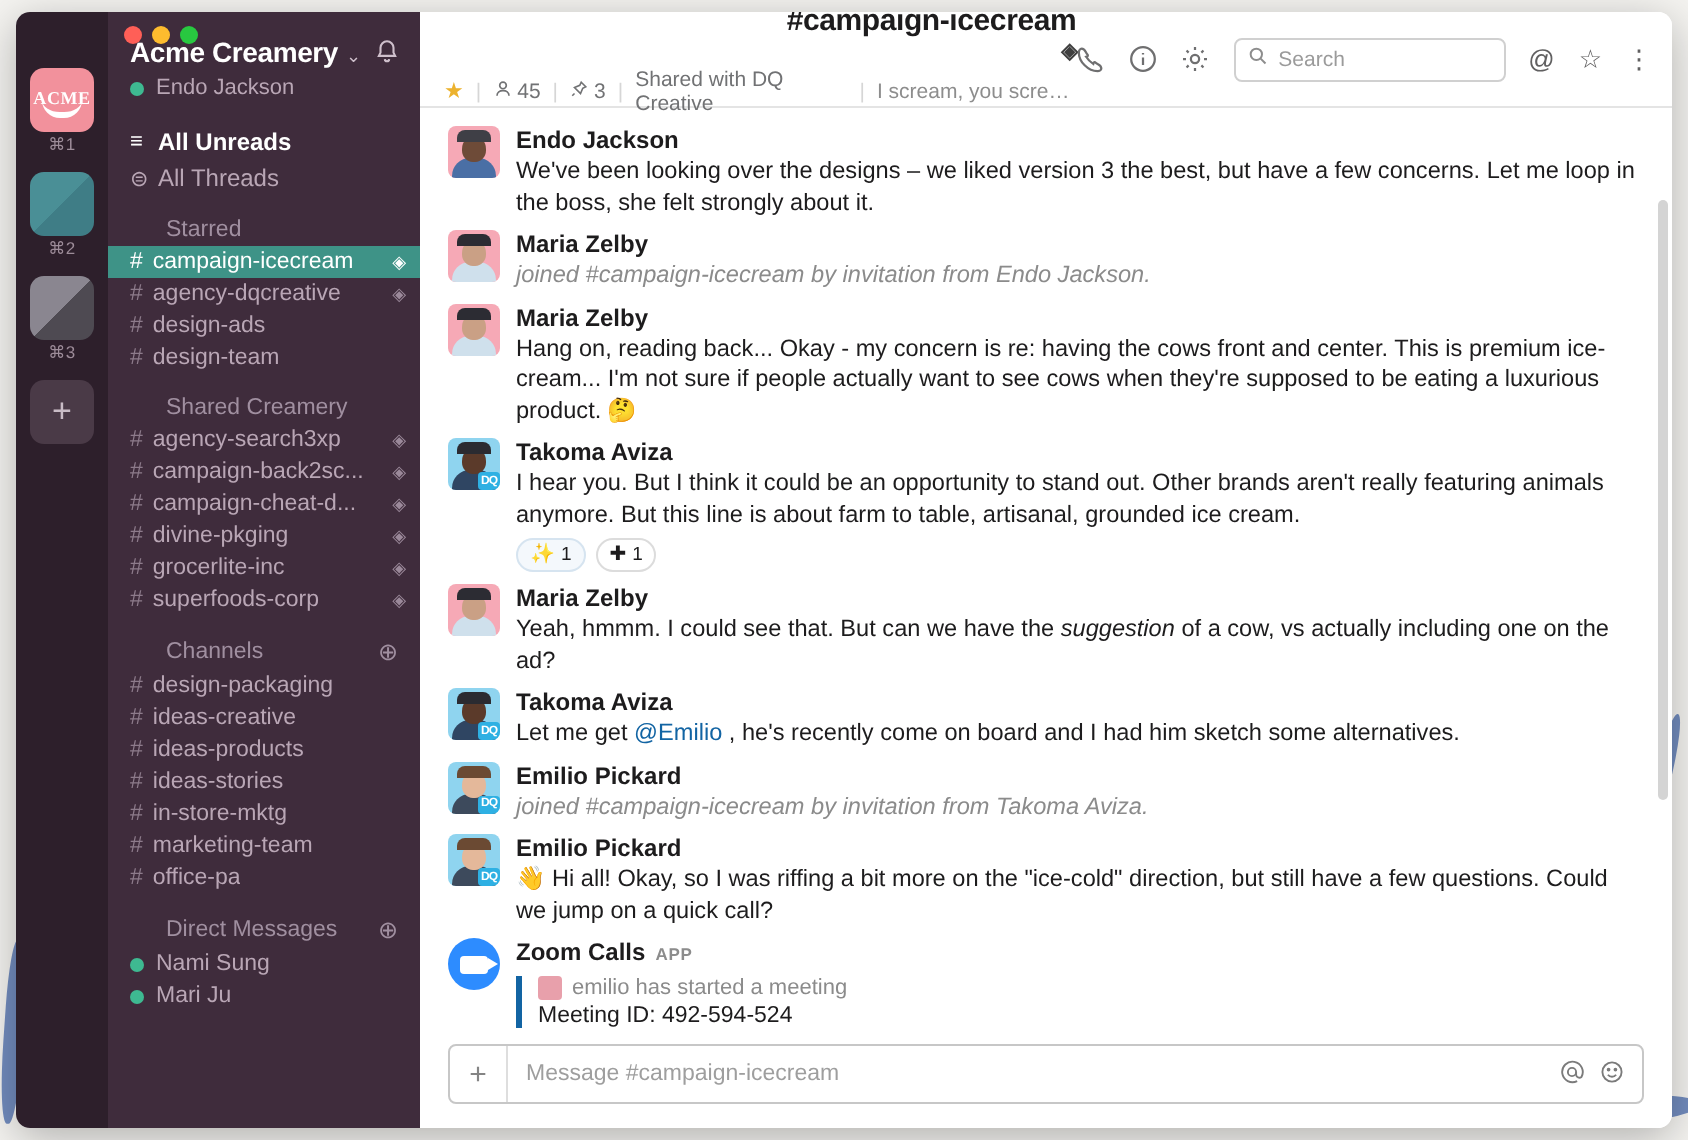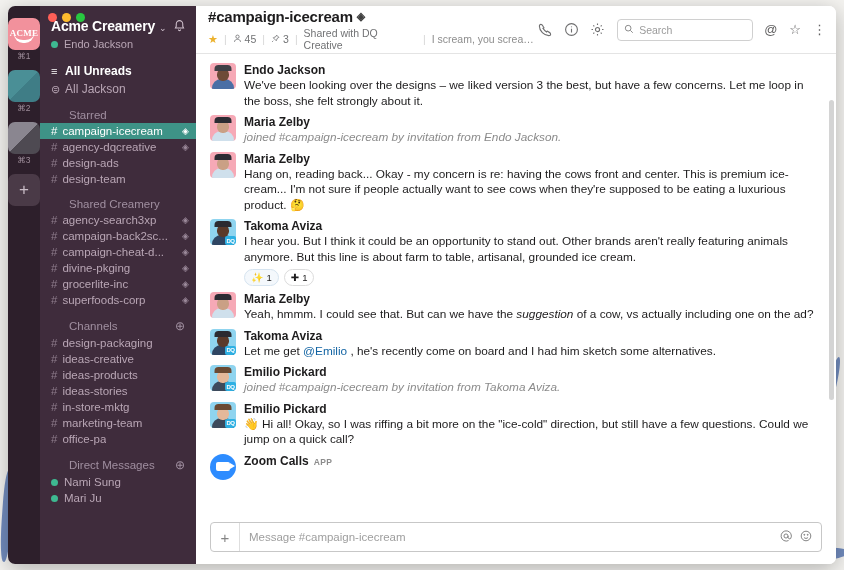--- a/index.html
+++ b/index.html
@@ -29,23 +29,23 @@
     width: 828px; height: 558px;
     background: #fff;
     border-radius: 7px;
     box-shadow: 0 5px 22px rgba(0,0,0,.28);
     overflow: hidden;
     display: flex;
   }
 
   
   #rail {
-    width: 32px; height: 100%;
+    width: 46px; height: 100%;
     background: #2d1f2b;
-    padding-top: 12px;
+    padding-top: 28px;
     display: flex; flex-direction: column; align-items: center;
   }
   .rail-slot { margin-bottom: 3px; display: flex; flex-direction: column; align-items: center; }
   .rail-icon {
     width: 32px; height: 32px; border-radius: 7px;
     display: flex; align-items: center; justify-content: center;
     font-size: 9px; font-weight: bold; color: #fff; position: relative; overflow: hidden;
   }
   .rail-icon.acme { background: #f2919c; }
   .rail-icon.acme .acmebadge {
@@ -109,21 +109,21 @@
   .dm { display: flex; align-items: center; padding: 1px 11px; height: 16px; font-size: 11.5px; }
 
   
   #main { flex: 1; height: 100%; display: flex; flex-direction: column; background: #fff; min-width: 0; }
 
   #topbar {
     height: 48px; border-bottom: 1px solid #e4e4e4;
     display: flex; align-items: center; padding: 0 10px 0 12px; flex-shrink: 0;
   }
   .chan-block { flex: 1; min-width: 0; }
-  .chan-title { font-size: 15px; font-weight: bold; color: #1d1c1d; letter-spacing: -.2px; display: flex; align-items: center; }
+  .chan-title { font-size: 15px; font-weight: bold; color: #1d1c1d; letter-spacing: -.2px; display: flex; align-items: flex-end; flex-direction: column; }
   .chan-title .sg { font-size: 11px; margin-left: 4px; color: #3f3f3f; letter-spacing: -1px; }
   .chan-meta { display: flex; align-items: center; font-size: 10.5px; color: #717274; margin-top: 2px; }
   .chan-meta .sep { color: #d6d6d6; margin: 0 6px; }
   .star { color: #ecb22e; font-size: 11px; }
   .meta-ic { font-size: 10px; margin-right: 3px; color: #717274; }
   .topic { color: #8d8d8d; overflow: hidden; text-overflow: ellipsis; white-space: nowrap; max-width: 150px; }
   .top-icons { display: flex; align-items: center; gap: 11px; margin-right: 12px; color: #6f6f70; }
   .top-icons svg { display: block; }
   .searchbox {
     width: 136px; height: 22px; border: 1px solid #d0d0d0; border-radius: 4px;
@@ -248,21 +248,21 @@
         </div>
       </div>
 
       <div style="margin-top:4px;">
         <div class="nav-item strong">
           <span class="nav-glyph">≡</span>
           <span>All Unreads</span>
         </div>
         <div class="nav-item">
           <span class="nav-glyph">⊜</span>
-          <span>All Jackson</span>
+          <span>All Threads</span>
         </div>
       </div>
 
       <div class="section">
         <div class="section-head">
           <span>Starred</span>
         </div>
         <div class="ch active">
           <span class="label"><span class="hash">#</span><span>campaign-icecream</span></span>
           <span class="shared-glyph">◈</span>
@@ -537,20 +537,28 @@
         </div>
 
         <div class="msg">
           <div class="zoom-logo">
             <span class="zoom-cam"></span>
           </div>
           <div class="msg-body">
             <div class="sender">
               <span>Zoom Calls</span><span class="apptag">APP</span>
             </div>
+            <div class="app-attach">
+              <div class="attach-line1">
+                <span class="mini-av"></span>
+                <span>emilio has started a meeting</span>
+              </div>
+              <div class="attach-id">Meeting ID: 492-594-524</div>
+
+            </div>
           </div>
         </div>
 
         <div id="scrollbar"></div>
       </div>
 
       <div id="composer">
         <div class="composer-box">
           <div class="plus-btn">+</div>
           <div class="composer-input">Message #campaign-icecream</div>

